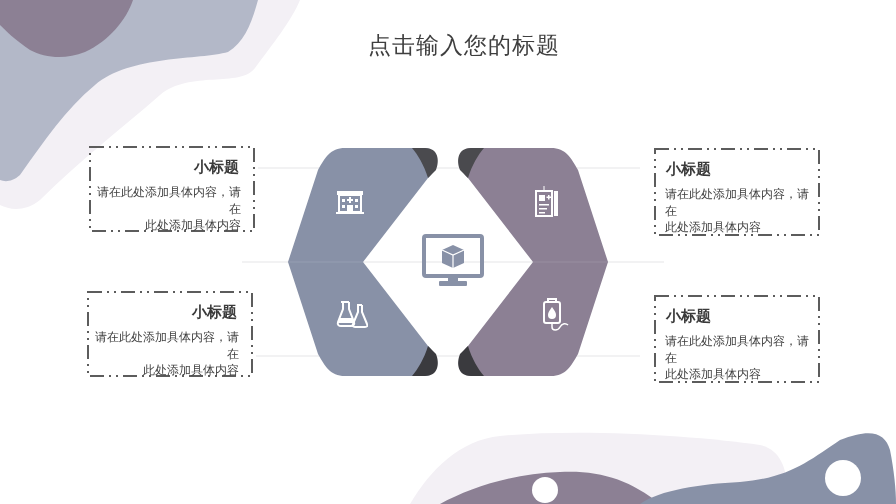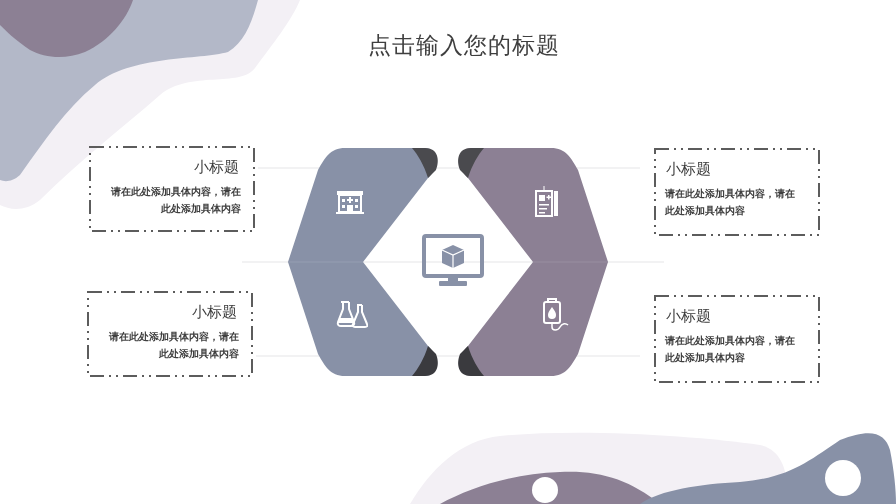--- a/index.html
+++ b/index.html
@@ -1,22 +1,22 @@
 <!DOCTYPE html>
 <html><head>
 <meta charset="utf-8">
 <style>
   html, body { margin: 0; padding: 0; }
   body { width: 896px; height: 504px; position: relative; overflow: hidden; background: #ffffff; font-family: "DejaVu Sans", "Liberation Sans", sans-serif; }
   .layer { position: absolute; left: 0; top: 0; }
   .title { position: absolute; left: 16px; width: 896px; top: 30px; text-align: center; font-size: 23px; color: #3f3f3f; letter-spacing: 1px; }
   .card { position: absolute; width: 162px; height: 84px; box-sizing: border-box; }
   .card svg.border { position: absolute; left: 0; top: 0; }
-  .card .sub { position: absolute; font-size: 15px; font-weight: normal; color: #3a3a3a; top: 12px; }
-  .card .desc { position: absolute; font-size: 10px; line-height: 16.5px; color: #3f3f3f; top: 38px; width: 150px; font-weight: bold; }
+  .card .sub { position: absolute; font-size: 15px; font-weight: bold; color: #3a3a3a; top: 12px; }
+  .card .desc { position: absolute; font-size: 12px; line-height: 16.5px; color: #3f3f3f; top: 38px; width: 150px; }
   .card.left .sub { right: 12px; }
   .card.left .desc { right: 10px; text-align: right; }
   .card.right .sub { left: 12px; }
   .card.right .desc { left: 11px; text-align: left; }
   .icon { position: absolute; }
 </style>
 </head>
 <body>
 
 <svg class="layer" width="896" height="504" viewBox="0 0 896 504">

